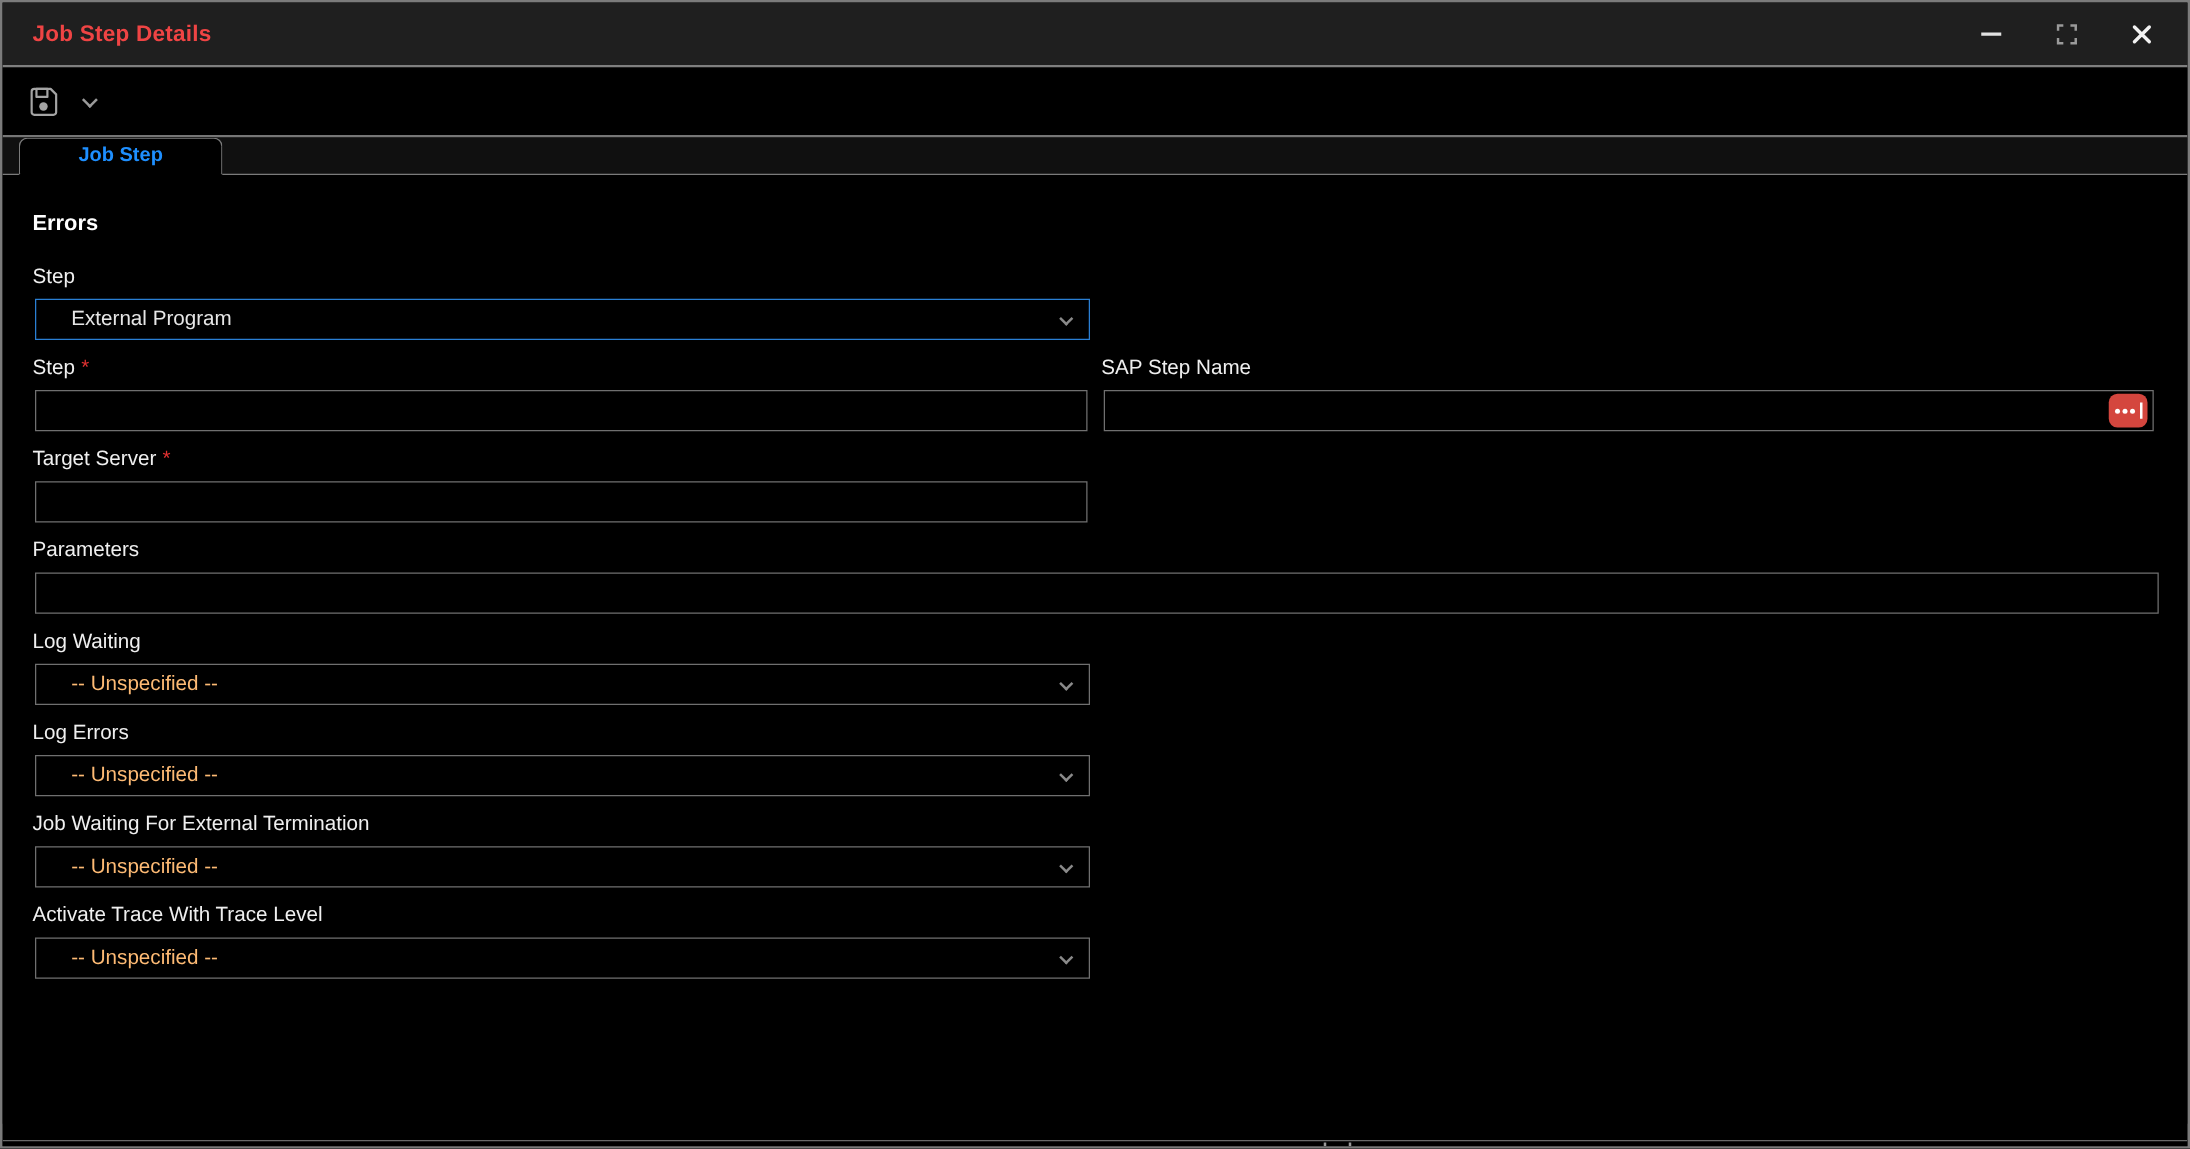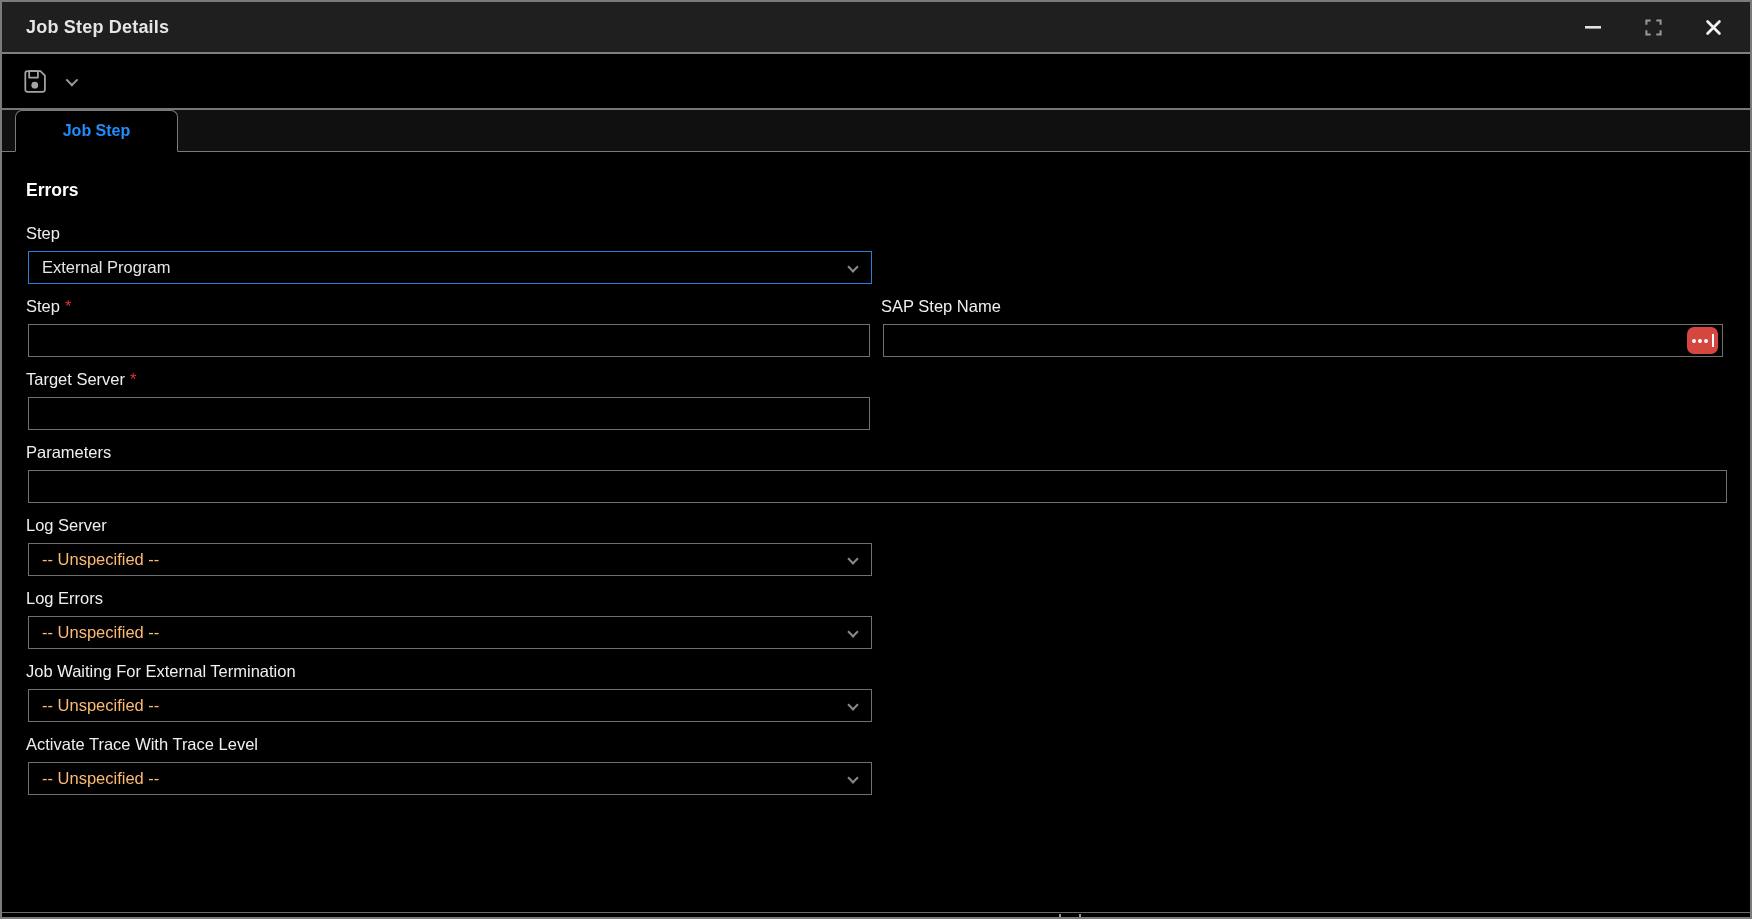--- a/index.html
+++ b/index.html
@@ -17,21 +17,21 @@
   
   .titlebar {
     height: 52px;
     background: #1f1f1f;
     border-bottom: 2px solid #7f7f7f;
     display: flex;
     align-items: center;
     padding: 0 22px 0 24px;
   }
   .titlebar .title {
-    color: #e5e5e5;
+    color: #ef4444;
     font-size: 18px;
     font-weight: bold;
     letter-spacing: 0.2px;
   }
   .titlebar .spacer { flex: 1; }
   .win-controls { display: flex; align-items: center; gap: 30px; }
   .win-btn {
     width: 30px; height: 30px;
     display: flex; align-items: center; justify-content: center;
     background: transparent; border: none; cursor: pointer;
@@ -59,21 +59,21 @@
   }
   .chev {
     width: 9px; height: 9px;
     border-right: 2px solid #9a9a9a;
     border-bottom: 2px solid #9a9a9a;
     transform: rotate(45deg) translateY(-2px);
   }
 
   
   .tabstrip {
-    height: 42px;
+    height: 30px;
     background: #101010;
     border-bottom: 1px solid #7b7b7b;
     display: flex;
     align-items: stretch;
     padding-left: 13px;
   }
   .tab {
     width: 163px;
     margin-bottom: -1px;
     background: #000;
@@ -149,21 +149,21 @@
   }
   .picker-btn .dot { width: 4px; height: 4px; border-radius: 50%; background: #fff; }
   .picker-btn .bar { width: 2px; height: 13px; background: #fff; margin-left: 2px; }
 
   .select {
     position: relative;
     width: 844px; height: 33px;
     background: #000;
     border: 1px solid #707070;
     display: flex; align-items: center;
-    padding: 0 30px 0 13px;
+    padding: 0 30px 0 28px;
     cursor: pointer;
   }
   .select.focused { border: 1px solid #2a7fd4; }
   .select .select-value {
     font-size: 16.5px;
     color: #fdba74;
     white-space: nowrap;
     overflow: hidden;
   }
   .select.focused .select-value { color: #e6e6e6; }
@@ -275,21 +275,21 @@
       <div class="field-label"><span>Target Server</span><span class="req">*</span></div>
       <input type="text" class="text-input" value="" style="">
     </div>
 
     <div class="field-group">
       <div class="field-label">Parameters</div>
       <input type="text" class="text-input full" value="" style="">
     </div>
 
     <div class="field-group">
-      <div class="field-label">Log Server</div>
+      <div class="field-label">Log Waiting</div>
       <div class="select">
         <span class="select-value">-- Unspecified --</span>
         <span class="select-chev"></span>
       </div>
     </div>
 
     <div class="field-group">
       <div class="field-label">Log Errors</div>
       <div class="select">
         <span class="select-value">-- Unspecified --</span>

